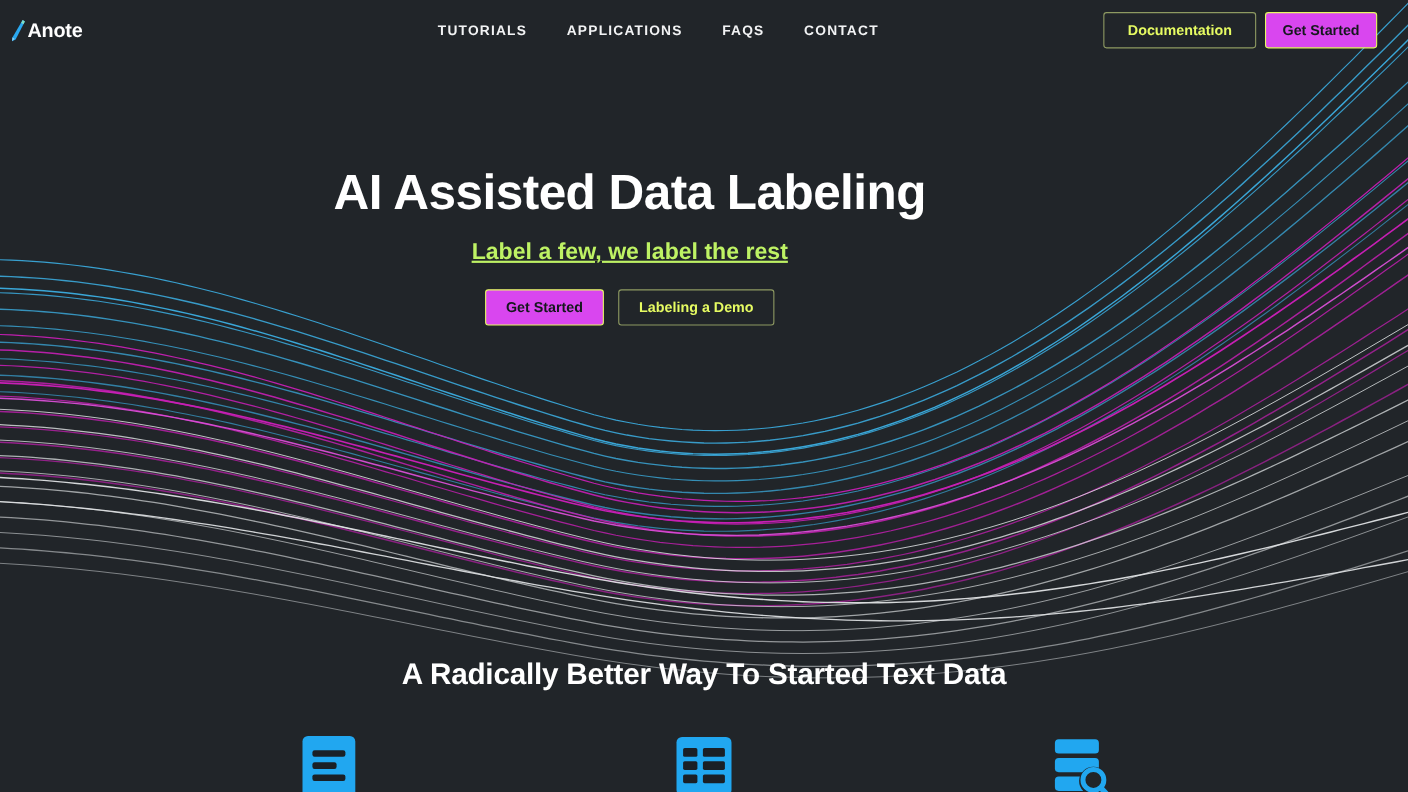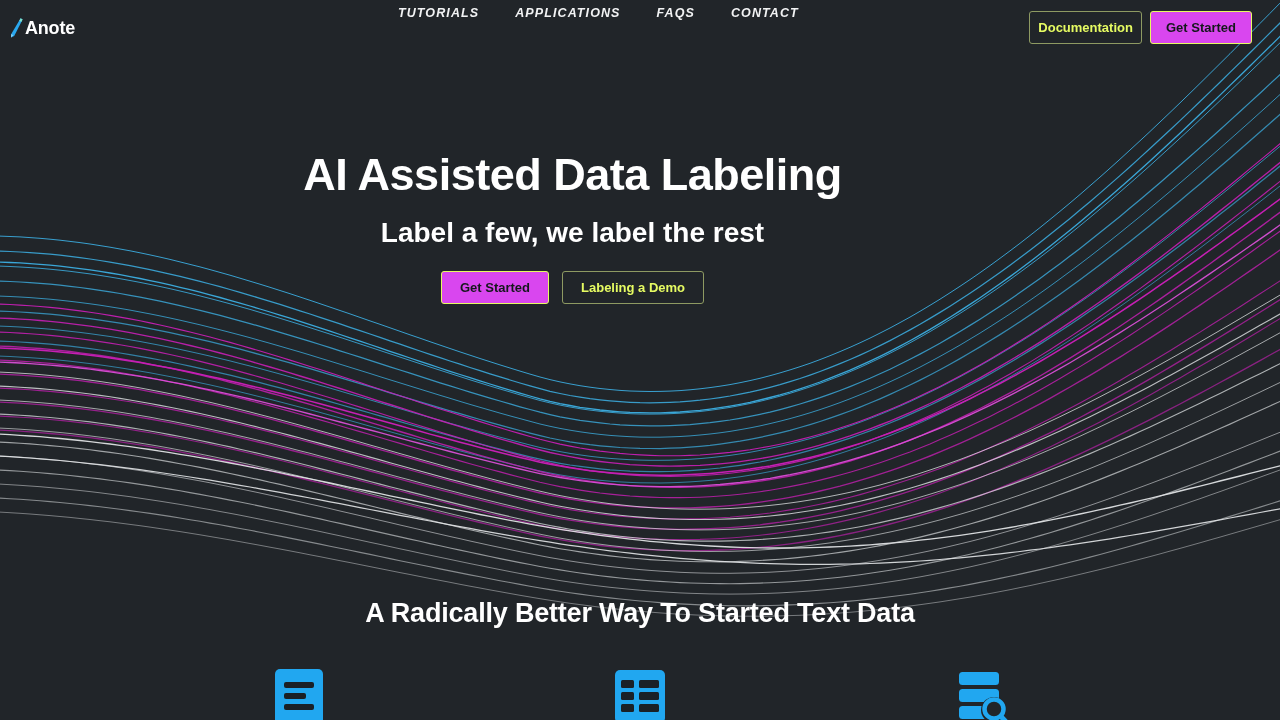--- a/index.html
+++ b/index.html
@@ -60,23 +60,22 @@
     letter-spacing: -0.2px;
     line-height: 24px;
   }
 
   .nav-links {
     position: absolute;
     left: 380px;
     top: 0;
     height: 56px;
     display: flex;
-    align-items: flex-start;
+    align-items: center;
     gap: 0;
-    font-style: italic;
   }
   .nav-link {
     color: #f2f3f4;
     font-size: 12.5px;
     font-weight: bold;
     letter-spacing: 1.1px;
     text-decoration: none;
     padding: 6px 18px;
     white-space: nowrap;
     display: inline-block;
@@ -106,44 +105,45 @@
   .btn-solid {
     background: #d946ef;
     color: #14181c;
     border: 1px solid #e6fb62;
     padding: 9px 15px;
   }
   .btn-outline {
     background: transparent;
     color: #e6fb62;
     border: 1px solid #8e9a62;
-    padding: 9px 8px;
+    padding: 9px 21px;
   }
 
   
   .hero {
     position: absolute;
     left: 0;
     top: 150px;
     width: 1145px;
     z-index: 5;
     text-align: center;
   }
   .hero-title {
     font-size: 45px;
     font-weight: bold;
     color: #ffffff;
     letter-spacing: -0.5px;
     line-height: 1.12;
   }
   .hero-subtitle {
     margin-top: 17px;
-    font-size: 28px;
-    font-weight: bold;
-    color: #ffffff;
+    font-size: 21px;
+    font-weight: bold;
+    color: #bef264;
+    text-decoration: underline;
   }
   .hero-actions {
     margin-top: 22px;
     display: flex;
     justify-content: center;
     align-items: center;
     gap: 13px;
   }
   .hero-actions .btn-solid { padding: 9px 18px; font-size: 13px; }
   .hero-actions .btn-outline { padding: 9px 18px; font-size: 13px; }

